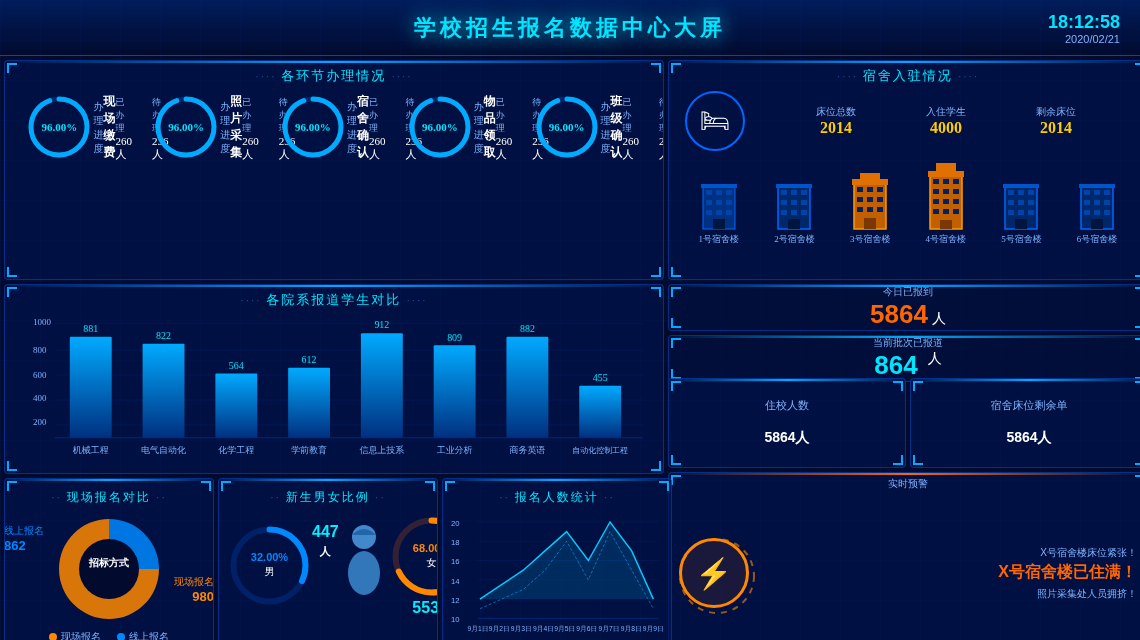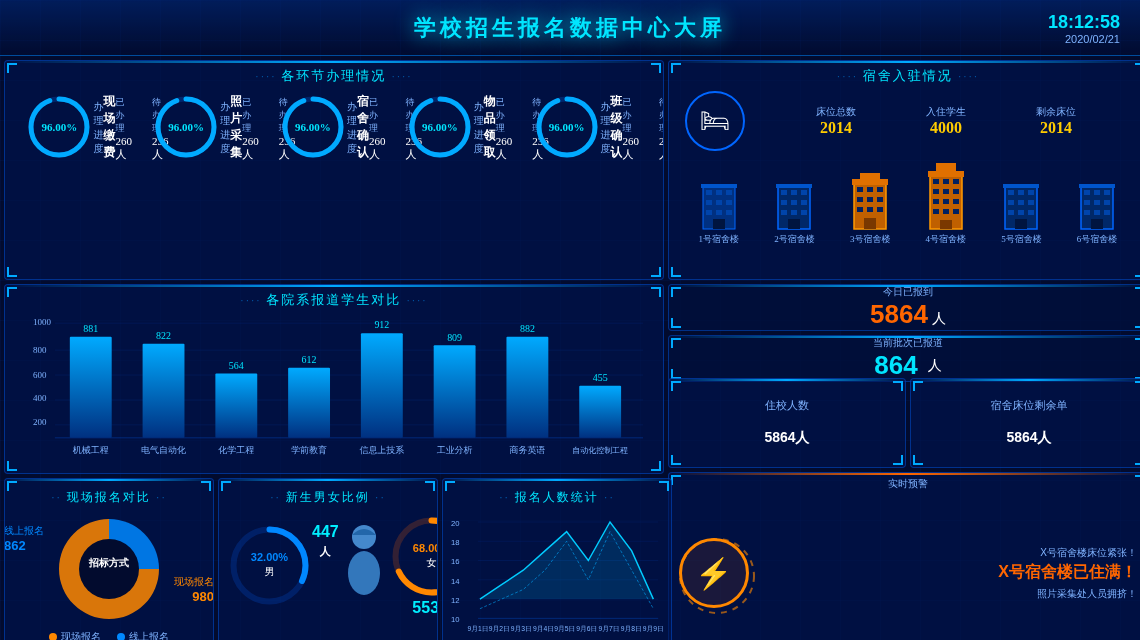--- a/index.html
+++ b/index.html
@@ -784,21 +784,21 @@
           <div class="today-value">5864</div>
           <div class="today-unit">人</div>
         </div>
       </div>
       <div class="today-box">
         <div class="corner-tl"></div>
           <div class="corner-tr"></div>
           <div class="corner-bl"></div>
           <div class="corner-br"></div>
         <div class="today-label">当前批次已报道</div>
-        <div style="display:flex;align-items:center;gap:10px;">
+        <div style="display:flex;align-items:flex-start;gap:10px;">
           <div class="today-value2">864</div>
           <div class="today-unit">人</div>
         </div>
       </div>
     </div>
 
     <div style="display:grid;grid-template-columns:1fr 1fr;gap:4px;">
       <div class="stat-panel">
         <div class="corner-tl"></div>
           <div class="corner-tr"></div>

